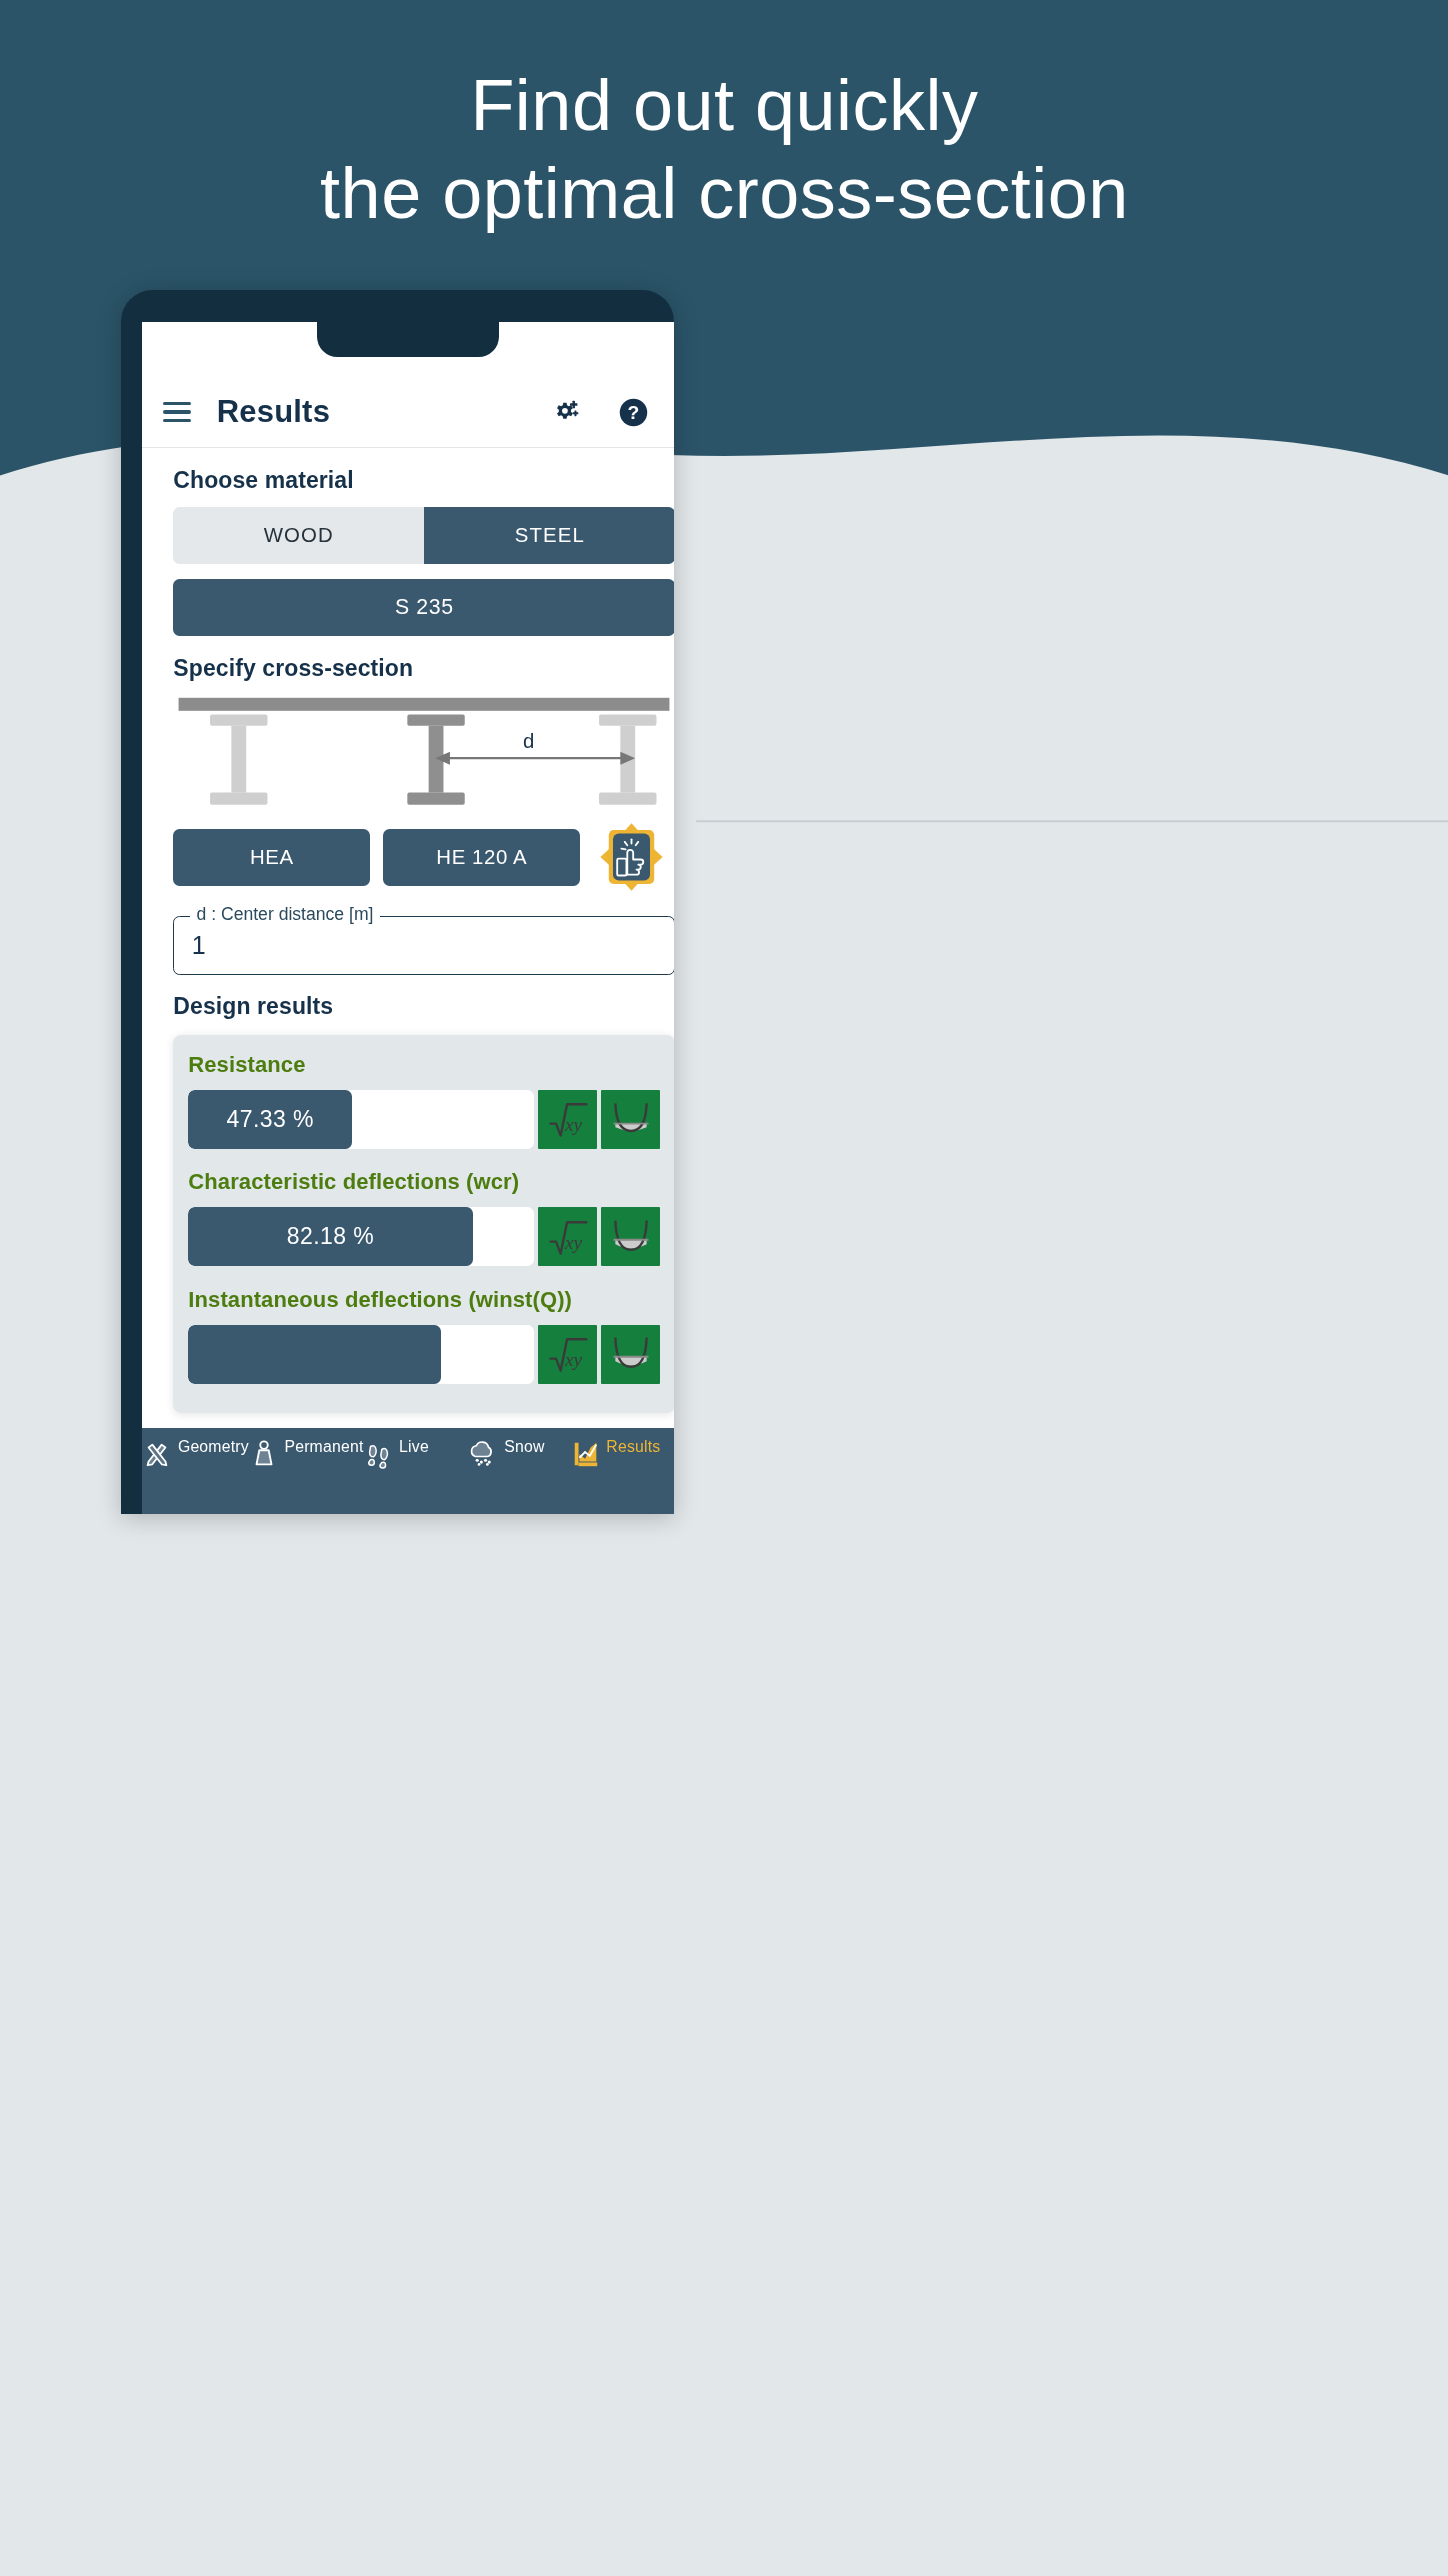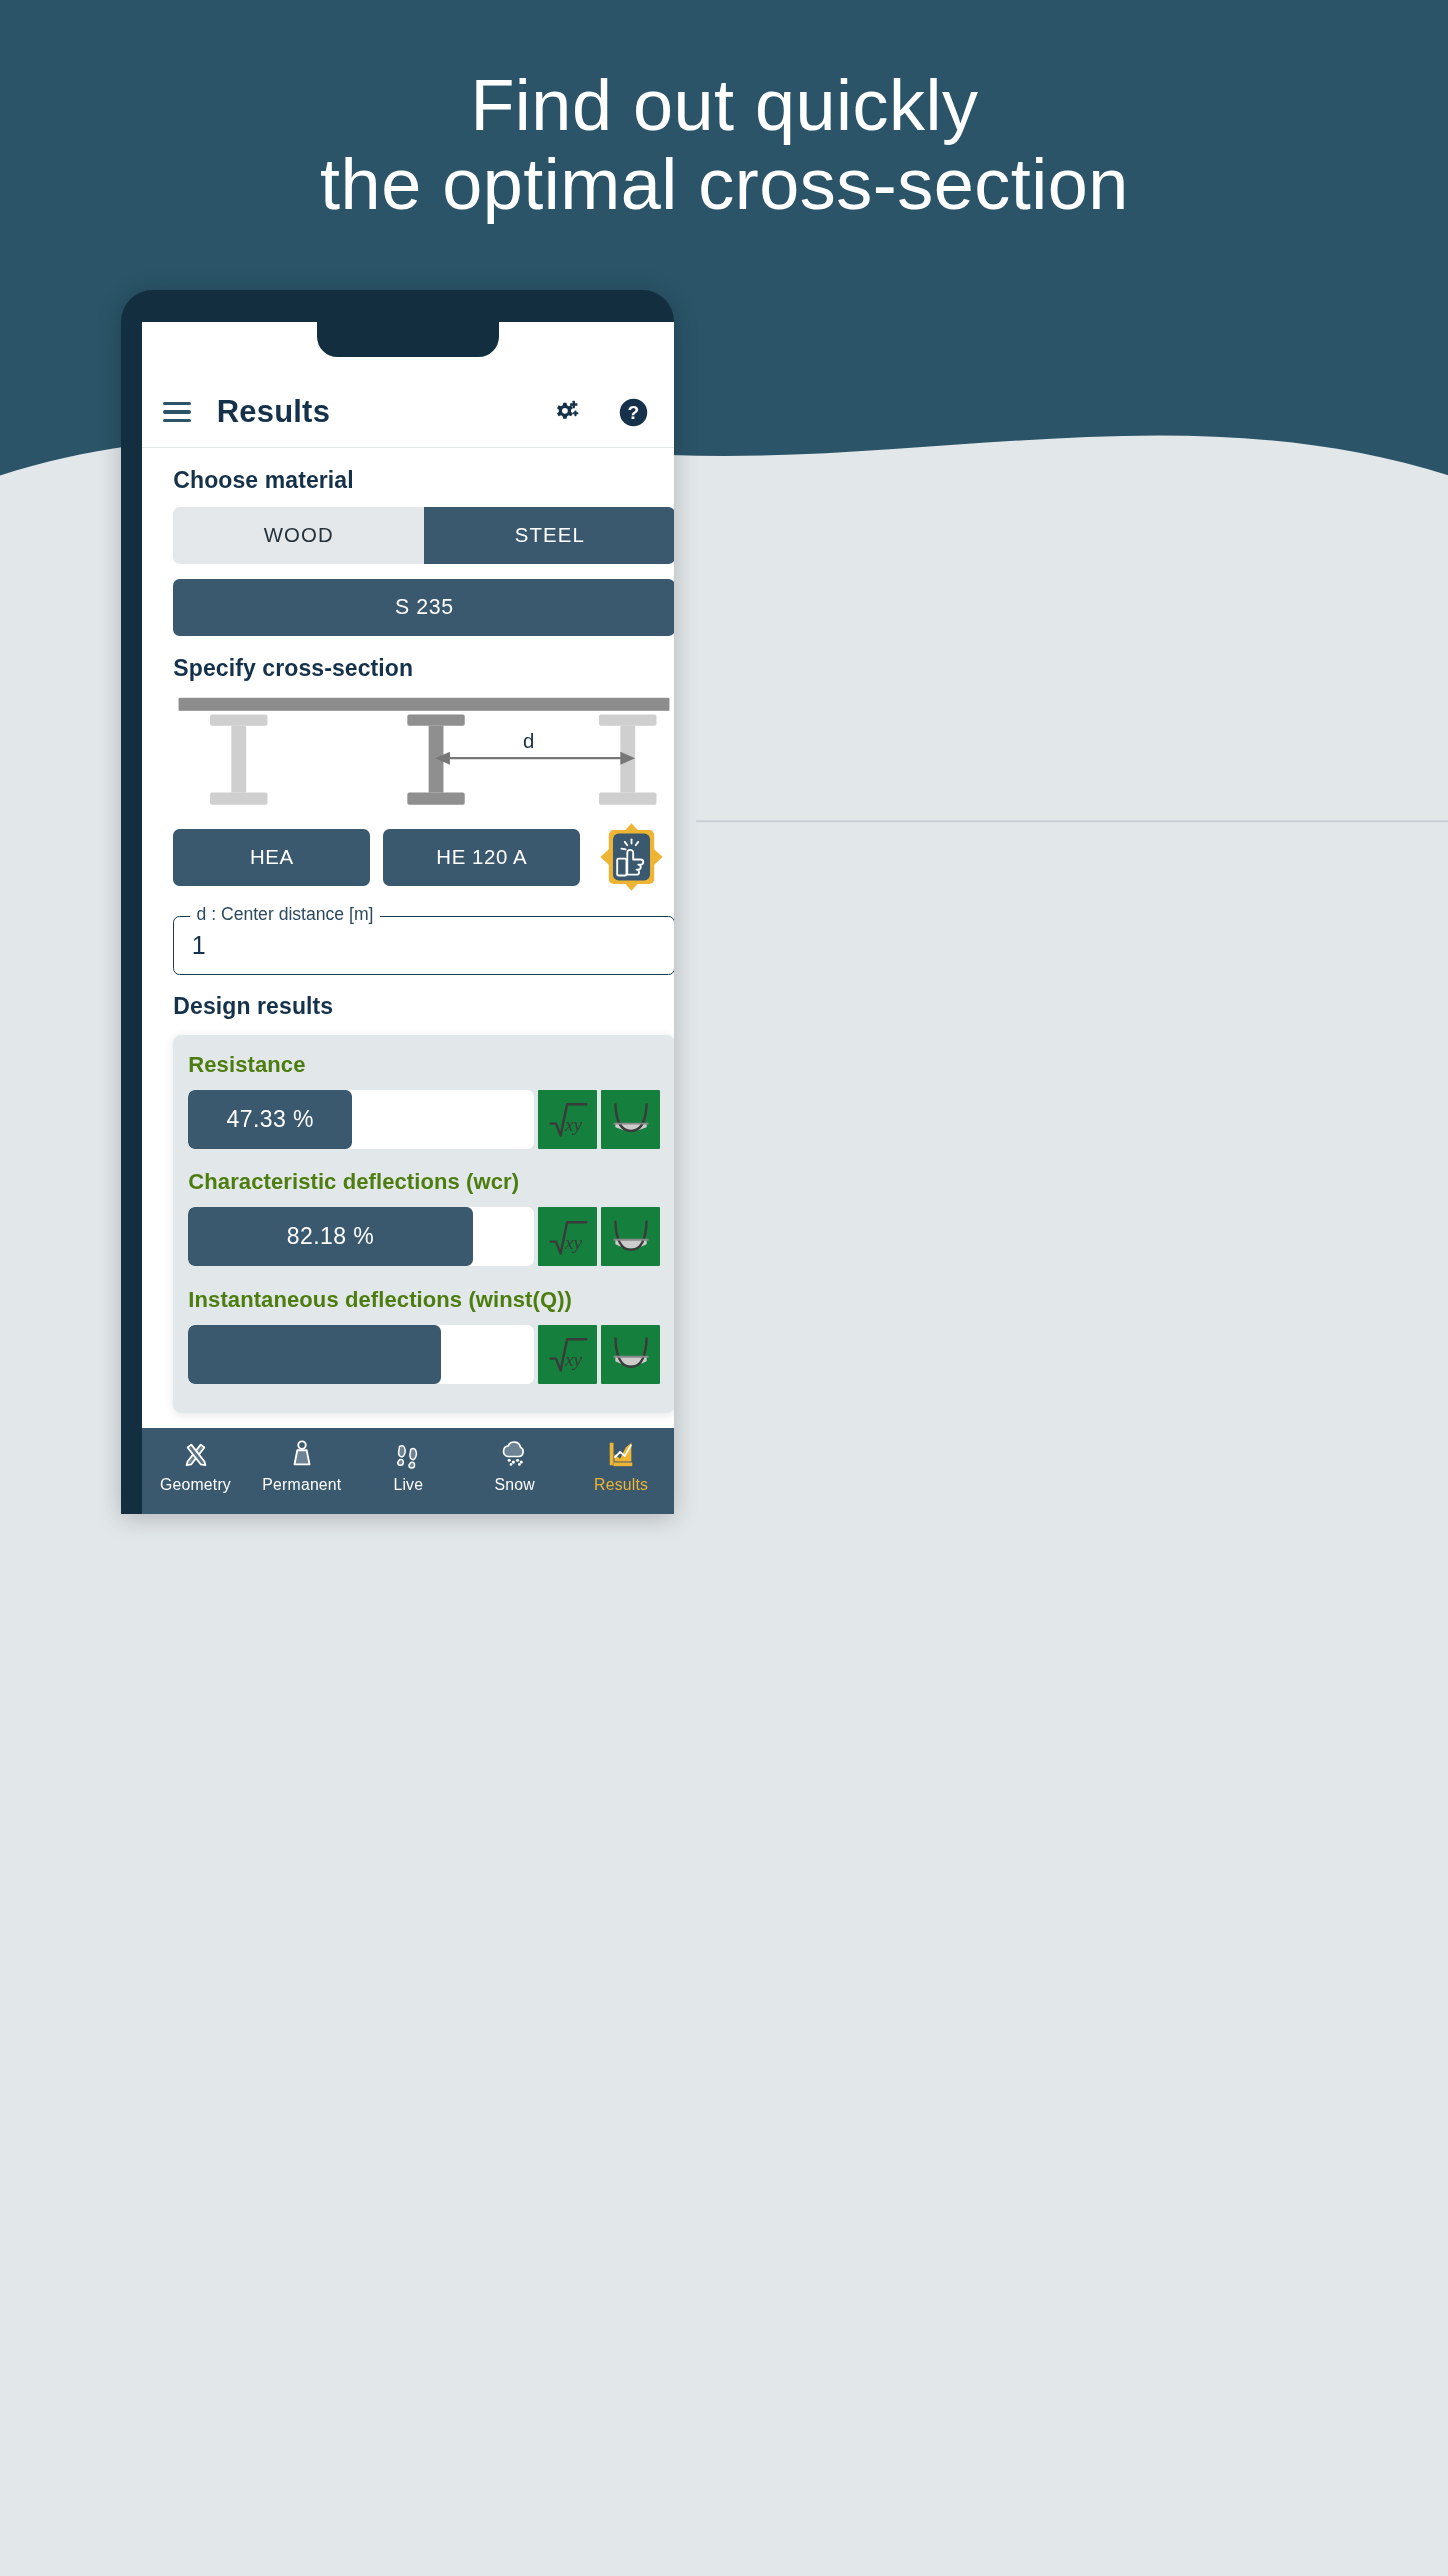--- a/index.html
+++ b/index.html
@@ -29,21 +29,21 @@
     left: 0; top: 69px;
     width: 1449px;
     text-align: center;
     color: #ffffff;
     font-size: 72px;
     line-height: 1.02;
     font-weight: 400;
     letter-spacing: 0.5px;
     z-index: 3;
   }
-  .promo .l2 { display: block; margin-top: 6px; }
+  .promo .l2 { display: block; margin-top: 15px; }
 
   
   .phone {
     position: absolute;
     left: 121px; top: 290px;
     width: 553px; height: 1224px;
     background: #132f3f;
     border-radius: 31.5px 31.5px 0 0;
     z-index: 5;
     box-shadow: 0 3.7px 24px rgba(0,0,0,0.22);
@@ -267,21 +267,21 @@
     left: 0; bottom: 0;
     width: 532px; height: 86px;
     background: #3a586e;
     display: flex;
     align-items: flex-start;
     padding-top: 10.2px;
     z-index: 30;
   }
   .navitem {
     flex: 1;
-    display: flex; flex-direction: column; align-items: center; gap: 5.6px;
+    display: flex; flex-direction: row; gap: 5.6px;
     cursor: pointer;
   }
   .navlabel { font-size: 15.8px; color: #ffffff; letter-spacing: 0.2px; }
   .navitem.active .navlabel { color: #eeb434; }
   .navicon { height: 33px; display: flex; align-items: center; justify-content: center; }
 </style>
 </head>
 <body>
 
 <div id="stage">

